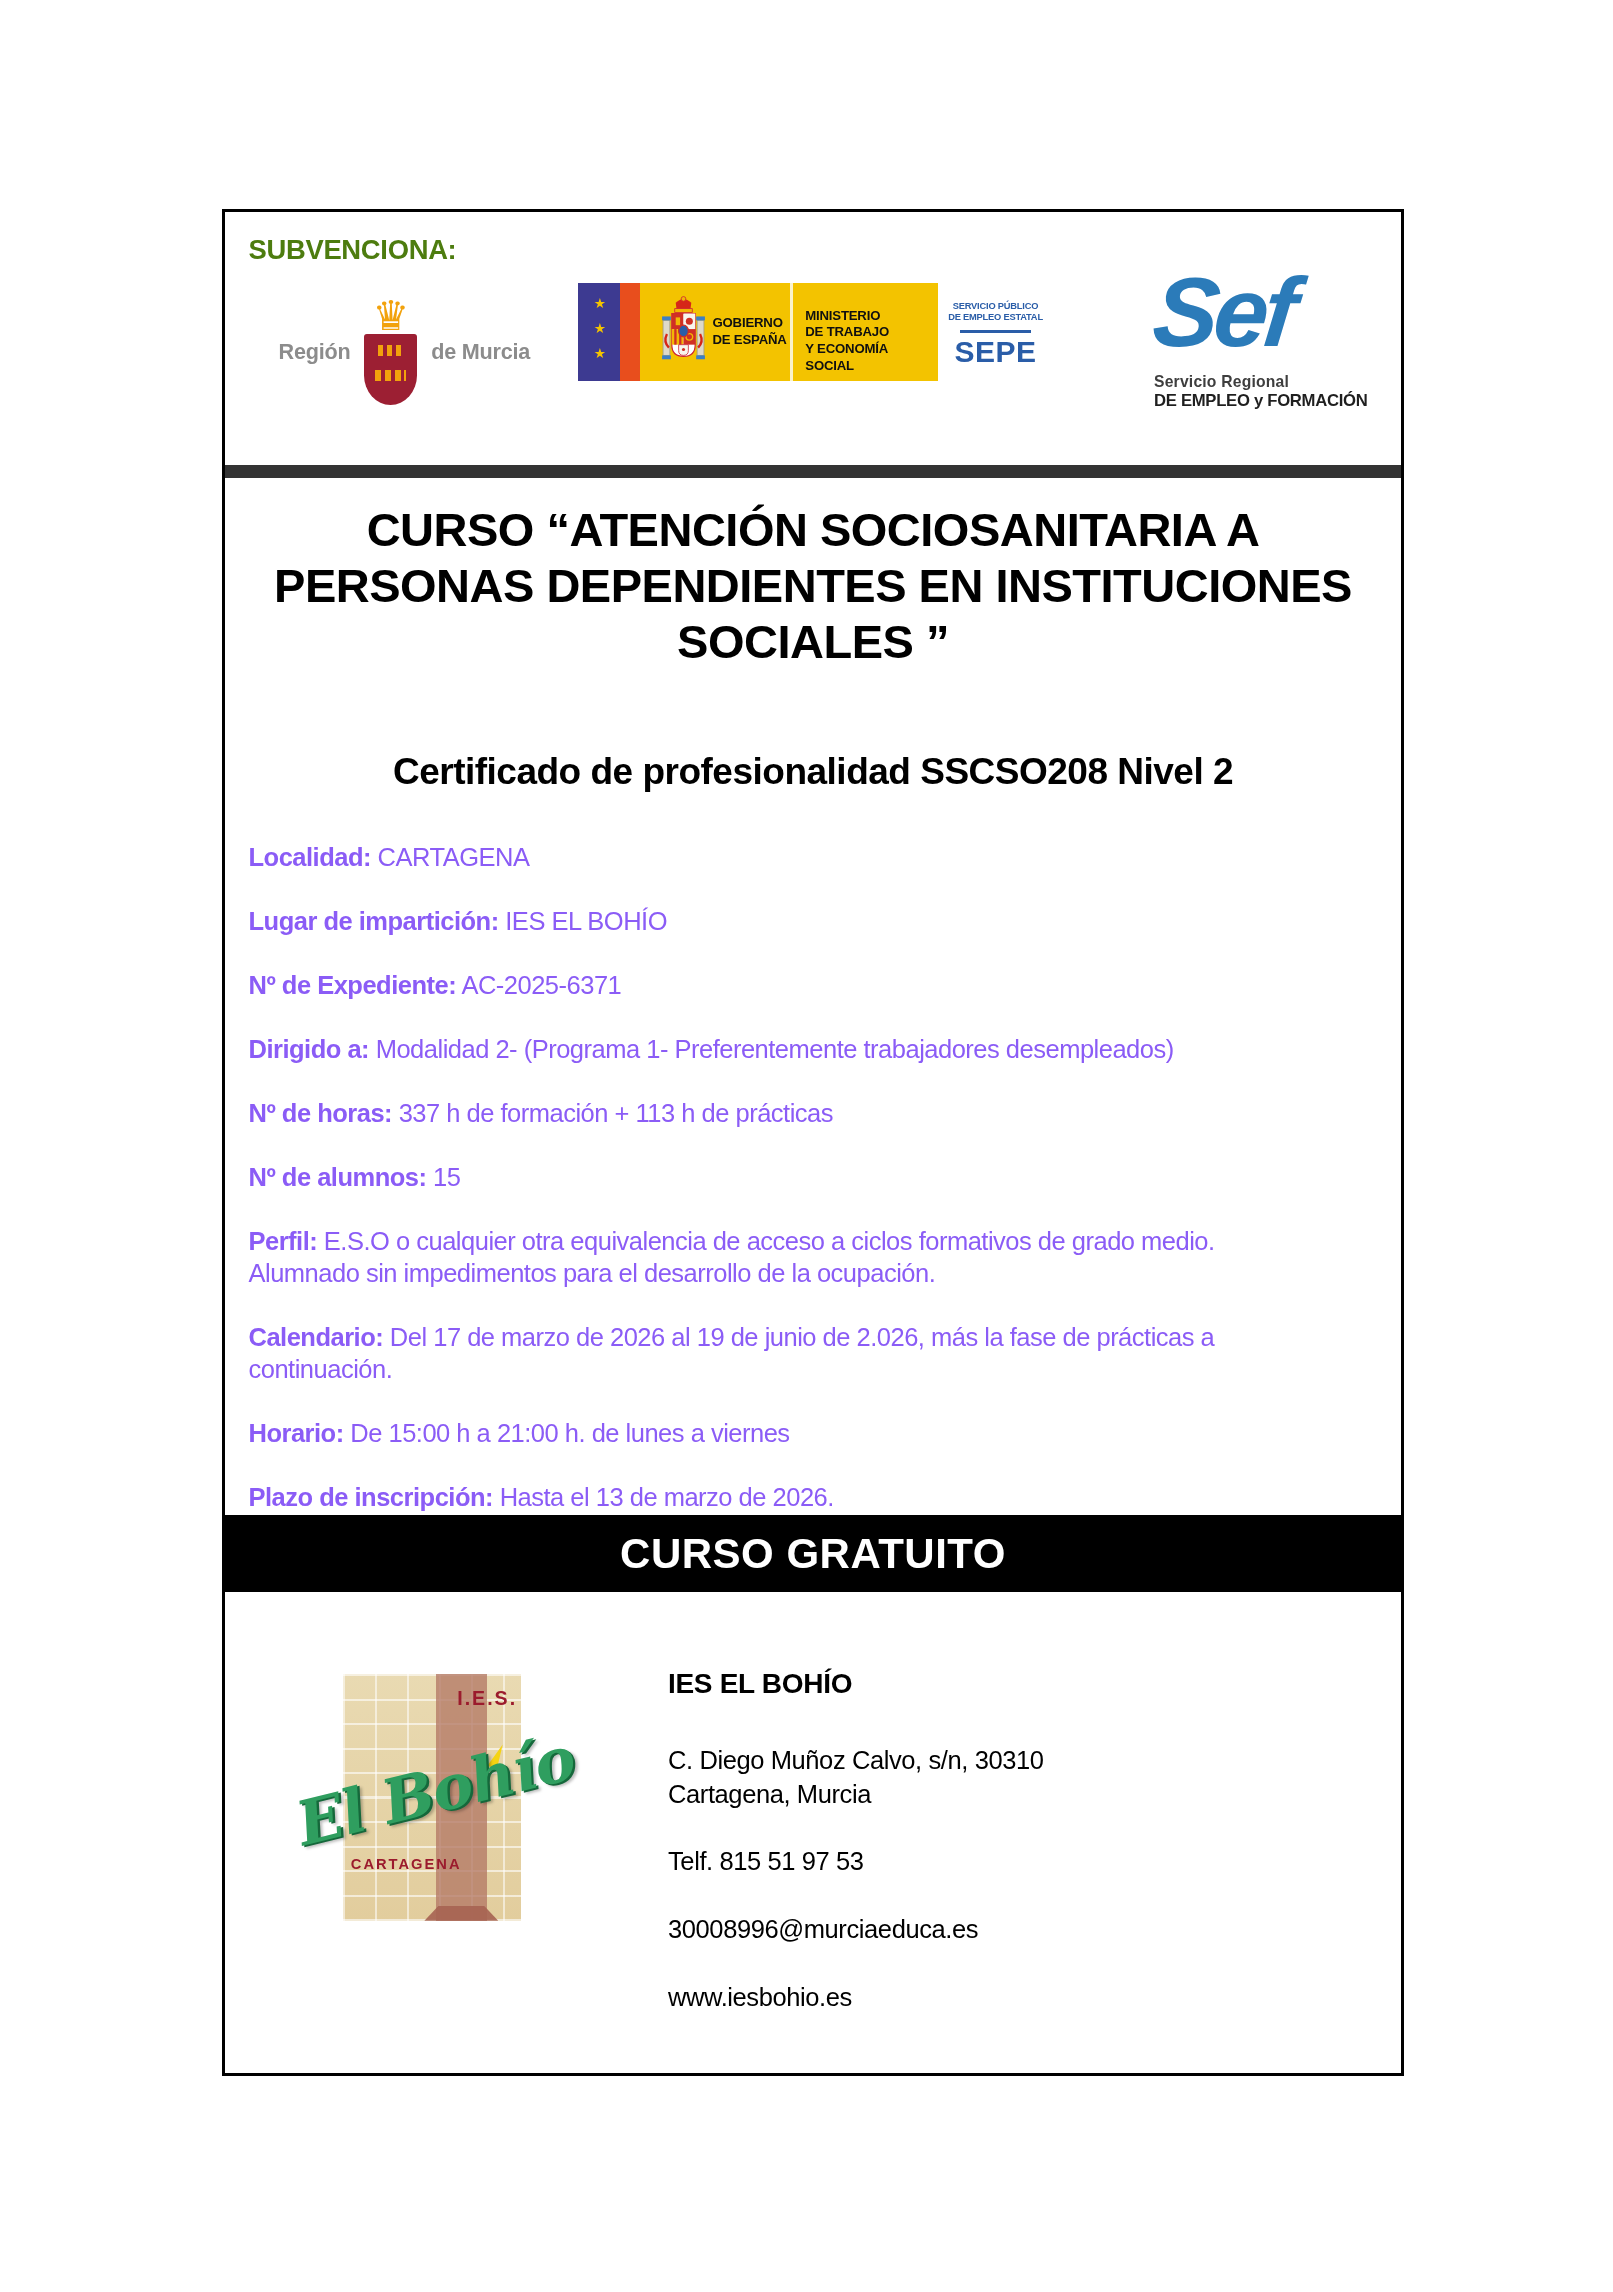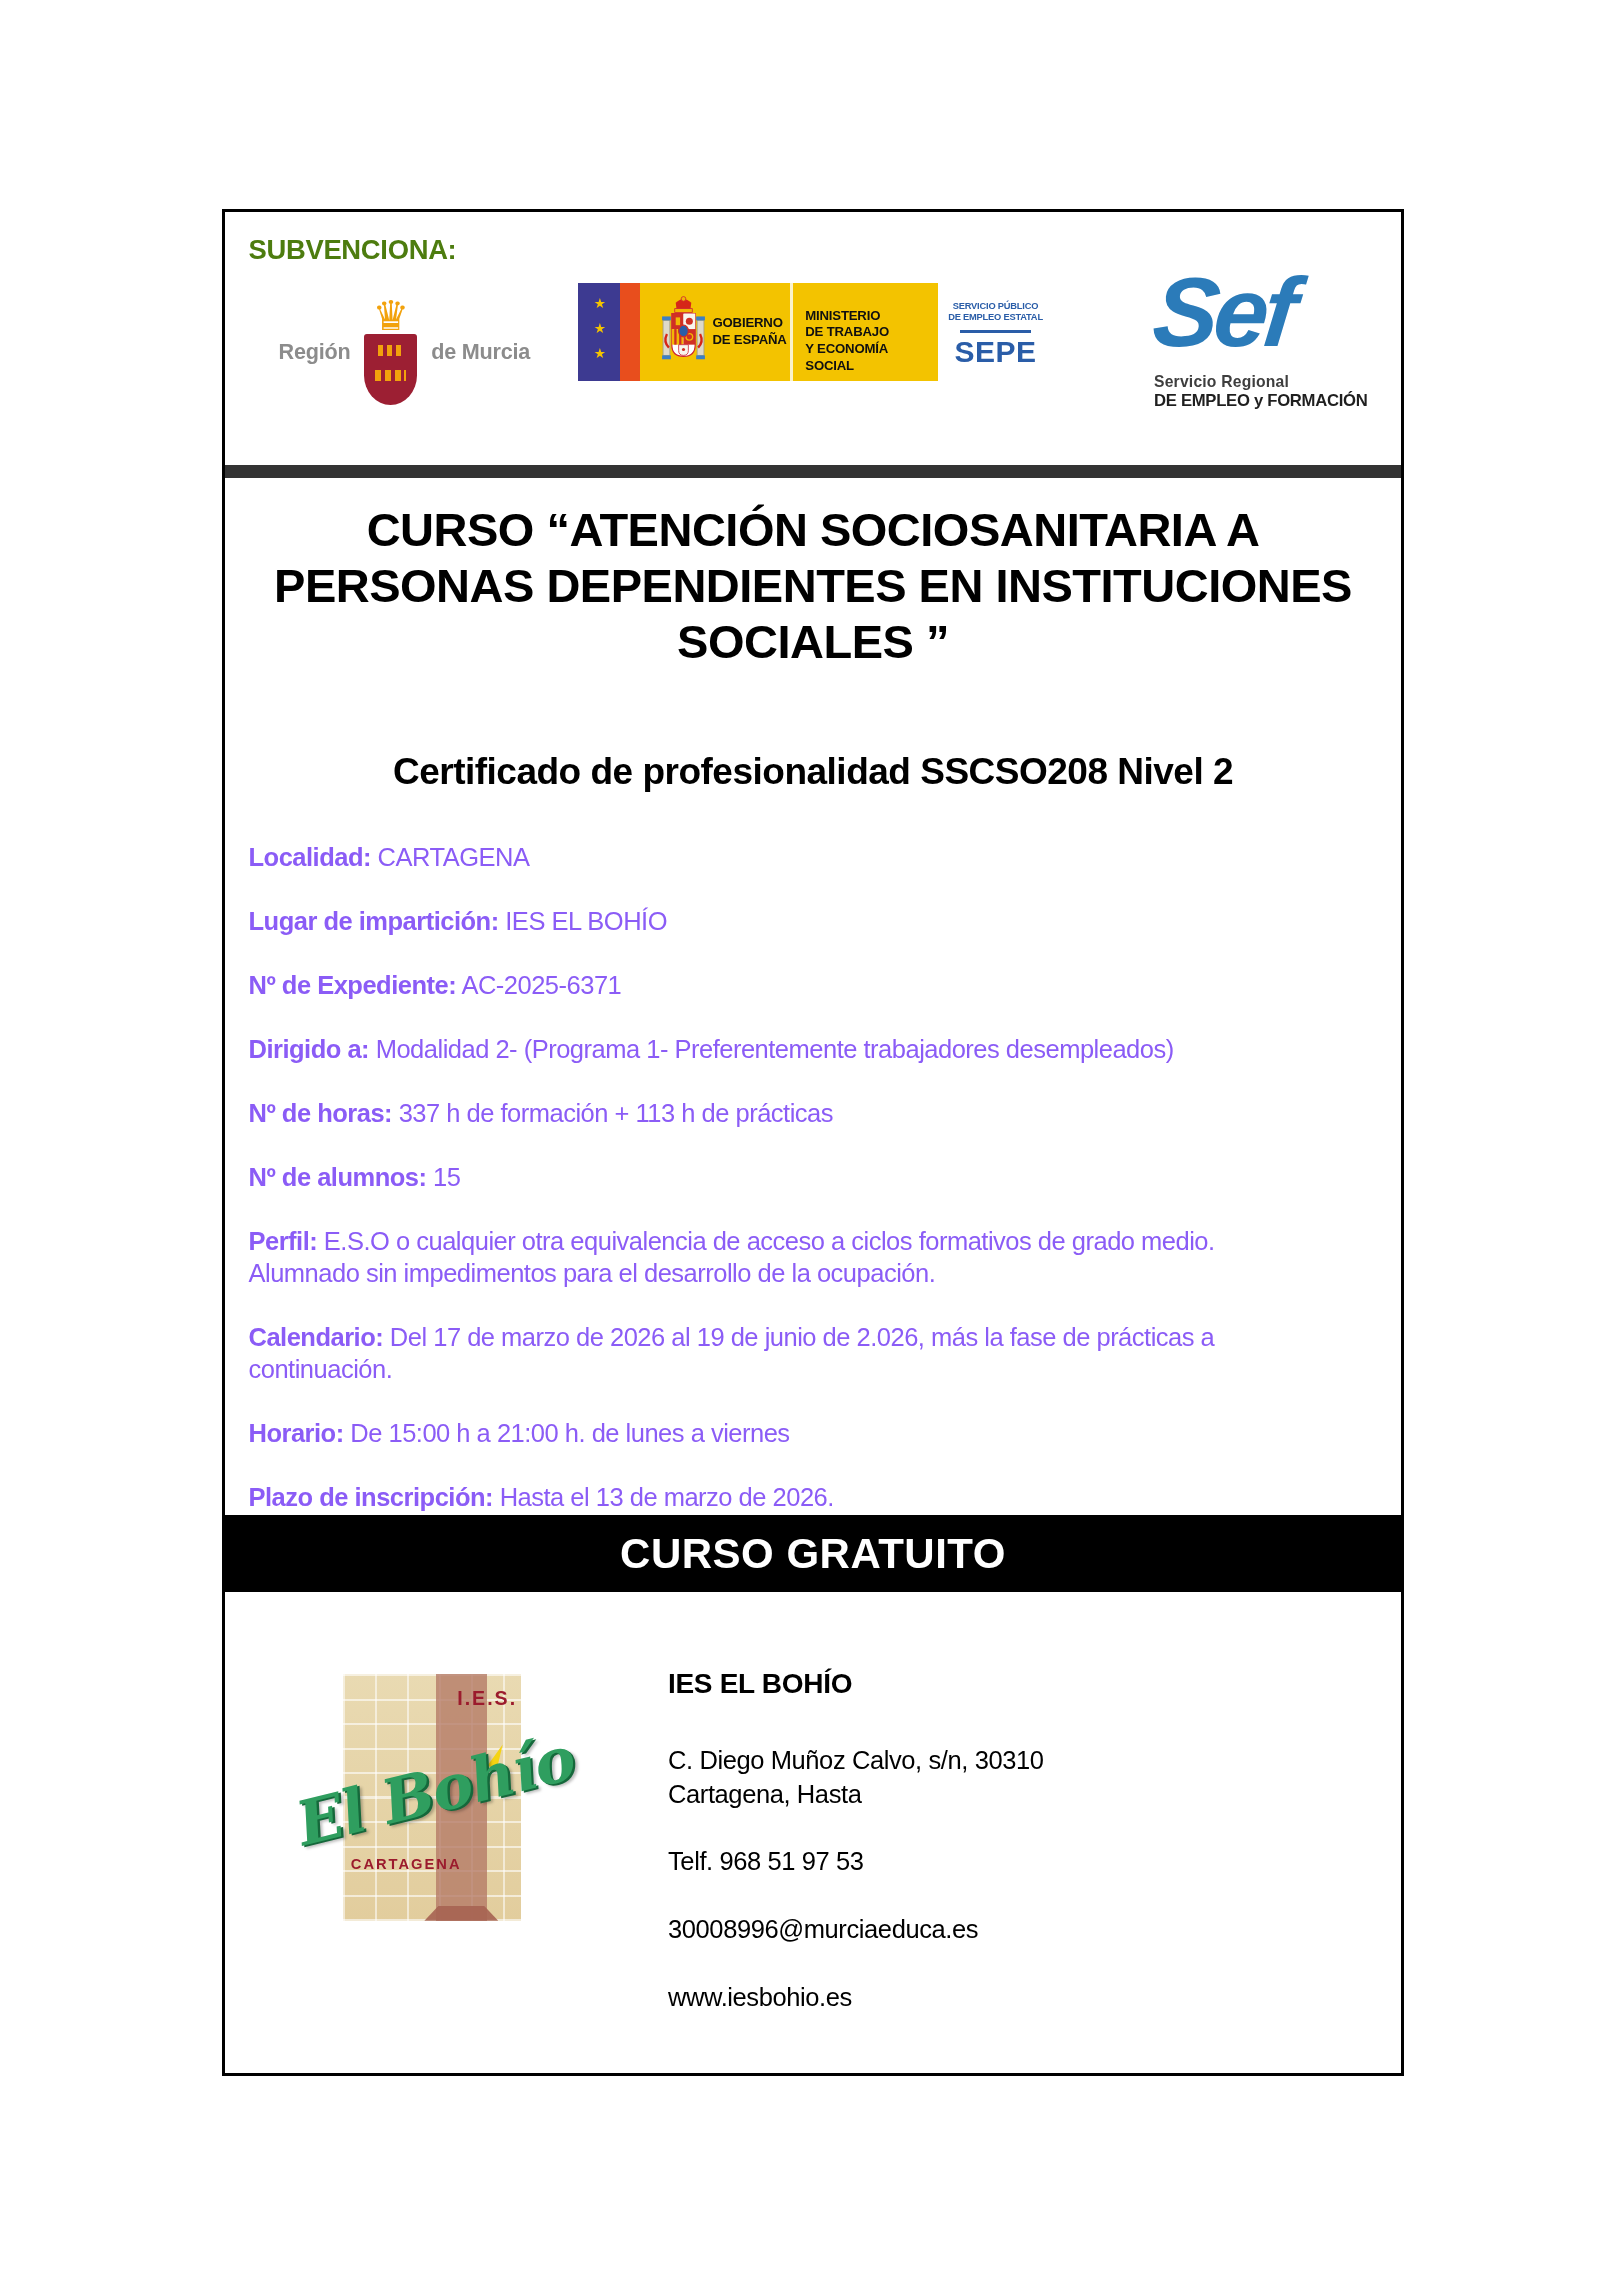--- a/index.html
+++ b/index.html
@@ -248,22 +248,22 @@
         <div class="carta">CARTAGENA</div>
       </div>
       <div class="accent"></div>
       <div class="script">El Bohío</div>
     </div>
 
     <div class="contact">
       <div class="c-name">IES EL BOHÍO</div>
       <div class="c-addr">
         <div>C. Diego Muñoz Calvo, s/n, 30310</div>
-        <div>Cartagena, Hasta</div>
-      </div>
-      <div class="c-line">Telf. 968 51 97 53</div>
+        <div>Cartagena, Murcia</div>
+      </div>
+      <div class="c-line">Telf. 815 51 97 53</div>
       <div class="c-line">30008996@murciaeduca.es</div>
       <div class="c-line">www.iesbohio.es</div>
     </div>
 
   </div>
 </div>
 
 
 </body></html>

